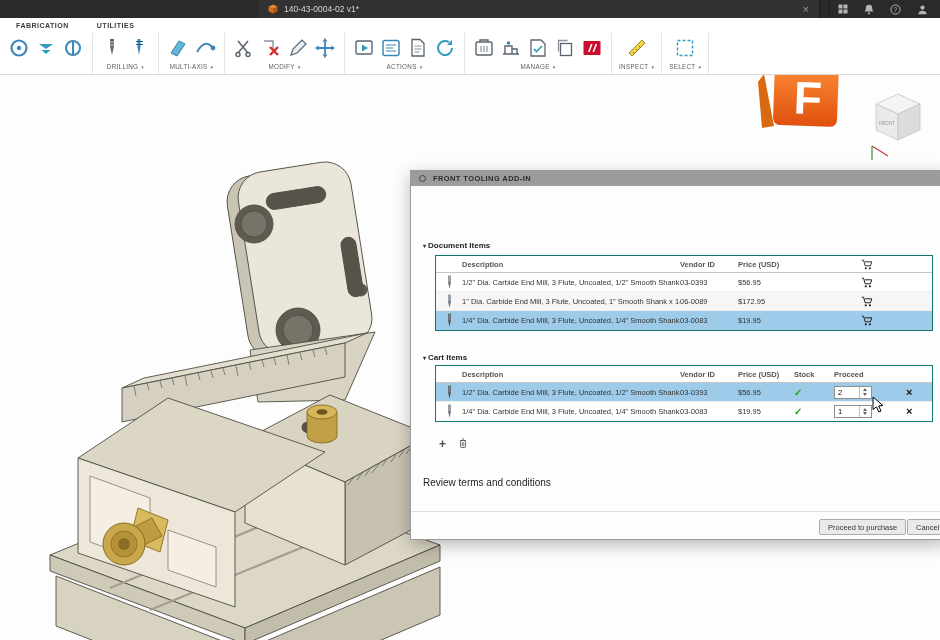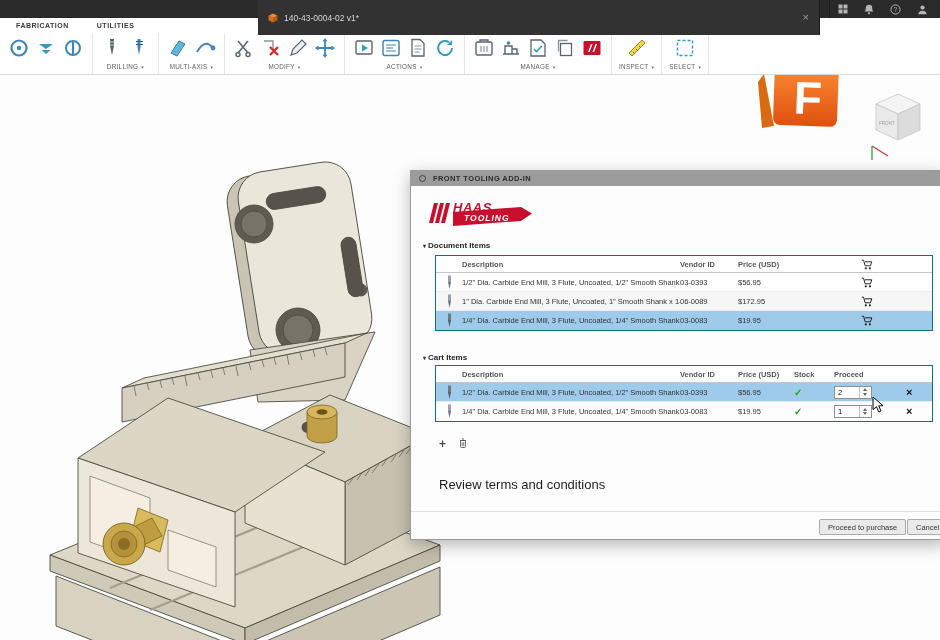--- a/index.html
+++ b/index.html
@@ -2,21 +2,21 @@
 <html><head>
 <meta charset="utf-8">
 <style>
   *{box-sizing:border-box;margin:0;padding:0}
   html,body{width:940px;height:640px;overflow:hidden;background:#fff}
   .stage{position:relative;width:940px;height:640px;overflow:hidden;background:#fff;
          font-family:"Liberation Sans",sans-serif;-webkit-font-smoothing:antialiased}
 
   
   .titlebar{position:absolute;left:0;top:0;right:0;height:18px;background:#2a2a2a;z-index:20}
-  .tab{position:absolute;left:258px;top:0;height:35px;width:562px;display:flex;align-items:center;
+  .tab{position:absolute;left:258px;top:0;height:18px;width:562px;display:flex;align-items:center;
        gap:6px;padding:0 10px;background:#323232;border-right:1px solid #1d1d1d}
   .tabtitle{color:#d6d6d6;font-size:8.5px;white-space:nowrap}
   .tabclose{margin-left:auto;color:#9d9d9d;font-size:11px;line-height:1;cursor:default}
   .winicons{position:absolute;right:4px;top:0;height:18px;display:flex;align-items:center;gap:16px;
             padding:0 8px;border-left:1px solid #1d1d1d}
   .winicons .wi{display:flex;align-items:center;justify-content:center}
 
   
   .menubar{position:absolute;top:18px;left:0;right:0;height:15px;background:#fff;display:flex;
            gap:28px;padding-left:16px;align-items:center;z-index:19}
@@ -68,21 +68,21 @@
   .qty{display:flex;align-items:center;border:1px solid #8f8f8f;background:#fff;width:38px;height:13px}
   .qty input{border:none;outline:none;width:24px;font-size:7.5px;padding-left:3px;
              font-family:"Liberation Sans",sans-serif;background:transparent}
   .spin{display:flex;flex-direction:column;justify-content:center;gap:1.5px;border-left:1px solid #c0c0c0;
         padding:0 2.5px;height:100%;cursor:default}
   .spin i{display:block;width:0;height:0;border-left:2.5px solid transparent;border-right:2.5px solid transparent}
   .spin .up{border-bottom:3px solid #666}
   .spin .dn{border-top:3px solid #666}
   .cart-actions{position:absolute;left:28px;top:264px;display:flex;gap:12px;align-items:center}
   .plus{font-size:12px;font-weight:bold;color:#4a4a4a;line-height:1;cursor:default}
-  .terms{position:absolute;left:28px;top:306px;font-size:13px;color:#1e1e1e;cursor:default}
+  .terms{position:absolute;left:12px;top:306px;font-size:10px;color:#1e1e1e;cursor:default}
   .dsep{position:absolute;left:0;top:340px;width:100%;border-top:1px solid #dedede}
   .btn{position:absolute;top:348px;font-size:7.5px;background:#eaeaea;border:1px solid #ababab;
        border-radius:2px;padding:2.5px 8px;color:#333;font-family:"Liberation Sans",sans-serif;white-space:nowrap}
   #btn-proceed{left:408px}
   #btn-cancel{left:496px}
 
   .cursor{position:absolute;left:872px;top:396px;z-index:30}
 </style>
 </head>
 <body>
@@ -415,32 +415,20 @@
       <path d="M333 338l-5 7M342 333l-5 7M350 329l-5 7M359 324l-7 9M367 319l-5 7M376 315l-5 7M384 310l-5 7M393 305l-7 9M401 301l-5 7" stroke="#6a675c" stroke-width="0.8" fill="none"></path>
     </svg>
   </div>
 
   <div class="dialog">
     <div class="dheader">
       <span class="dcircle"></span>
       <span>FRONT TOOLING ADD-IN</span>
     </div>
 
-    <div class="dlogo">
-      <svg width="110" height="36" viewBox="0 0 110 36">
-        <g fill="#c8102e">
-          <polygon points="7,8 11,8 6,28 2,28"></polygon>
-          <polygon points="13,8 17,8 12,28 8,28"></polygon>
-          <polygon points="19,8 23,8 18,28 14,28"></polygon>
-        </g>
-        <text x="26" y="16.5" font-size="13" font-weight="bold" font-style="italic" fill="#c8102e" letter-spacing="0.5" font-family="Liberation Sans">HAAS</text>
-        <polygon points="26,17 94,12 105,18.5 94,26 26,31" fill="#c8102e"></polygon>
-        <text x="37" y="25.5" font-size="8.5" font-weight="bold" font-style="italic" fill="#ffffff" letter-spacing="1" font-family="Liberation Sans">TOOLING</text>
-      </svg>
-    </div>
 
     <div class="sechead" id="sec-doc">
       <span class="tri">▾</span>
       <span>Document Items</span>
     </div>
 
     <div class="tbl" id="tbl-doc">
       <div class="tr doc-grid th">
         <span></span>
         <span>Description</span>

